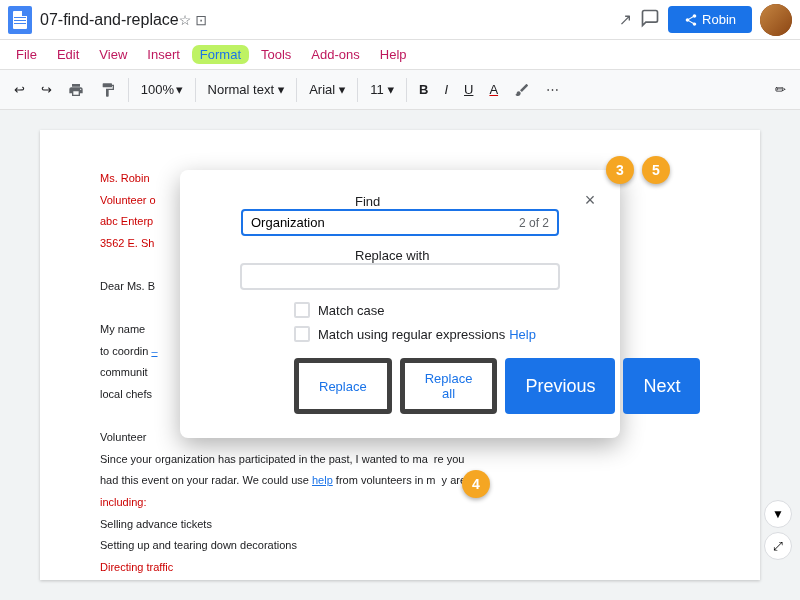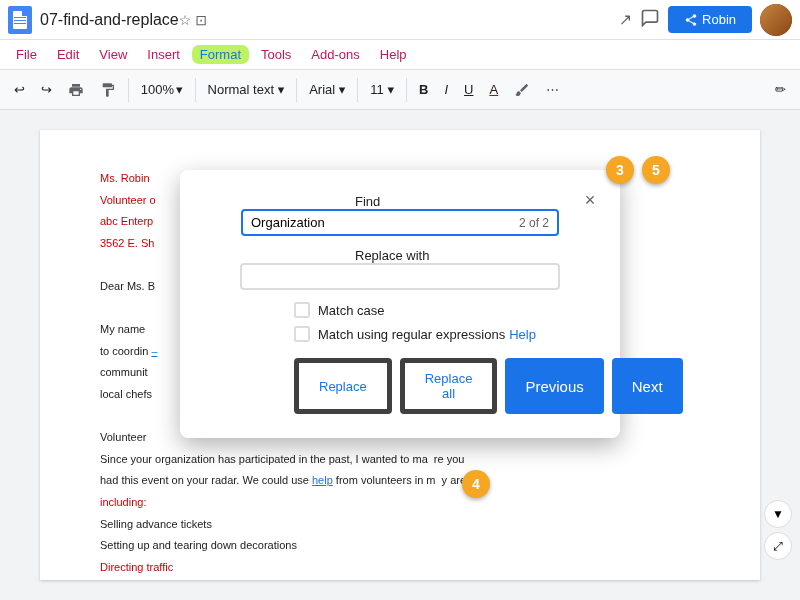--- a/index.html
+++ b/index.html
@@ -84,21 +84,21 @@
     .cb-label { font-size: 13px; color: #202124; cursor: pointer; }
     .help-link { color: #1a73e8; text-decoration: none; font-size: 13px; margin-left: 4px; }
 
     .btn-row { display: flex; gap: 8px; margin-top: 16px; margin-left: 90px; }
     .btn-outline {
       padding: 8px 20px; border: 5px solid #404040; border-radius: 4px; background: white;
       font-size: 13px; cursor: pointer; color: #1a73e8;
     }
     .btn-filled {
       padding: 8px 20px; border: none; border-radius: 4px; background: #1a73e8;
-      font-size: 15px; cursor: pointer; color: white;
+      font-size: 18px; cursor: pointer; color: white;
     }
 
     
     .badge {
       position: absolute; width: 28px; height: 28px; border-radius: 50%;
       background: #f5a623; color: white; font-size: 14px; font-weight: bold;
       display: flex; align-items: center; justify-content: center;
       box-shadow: 0 2px 4px rgba(0,0,0,0.3);
     }
 

